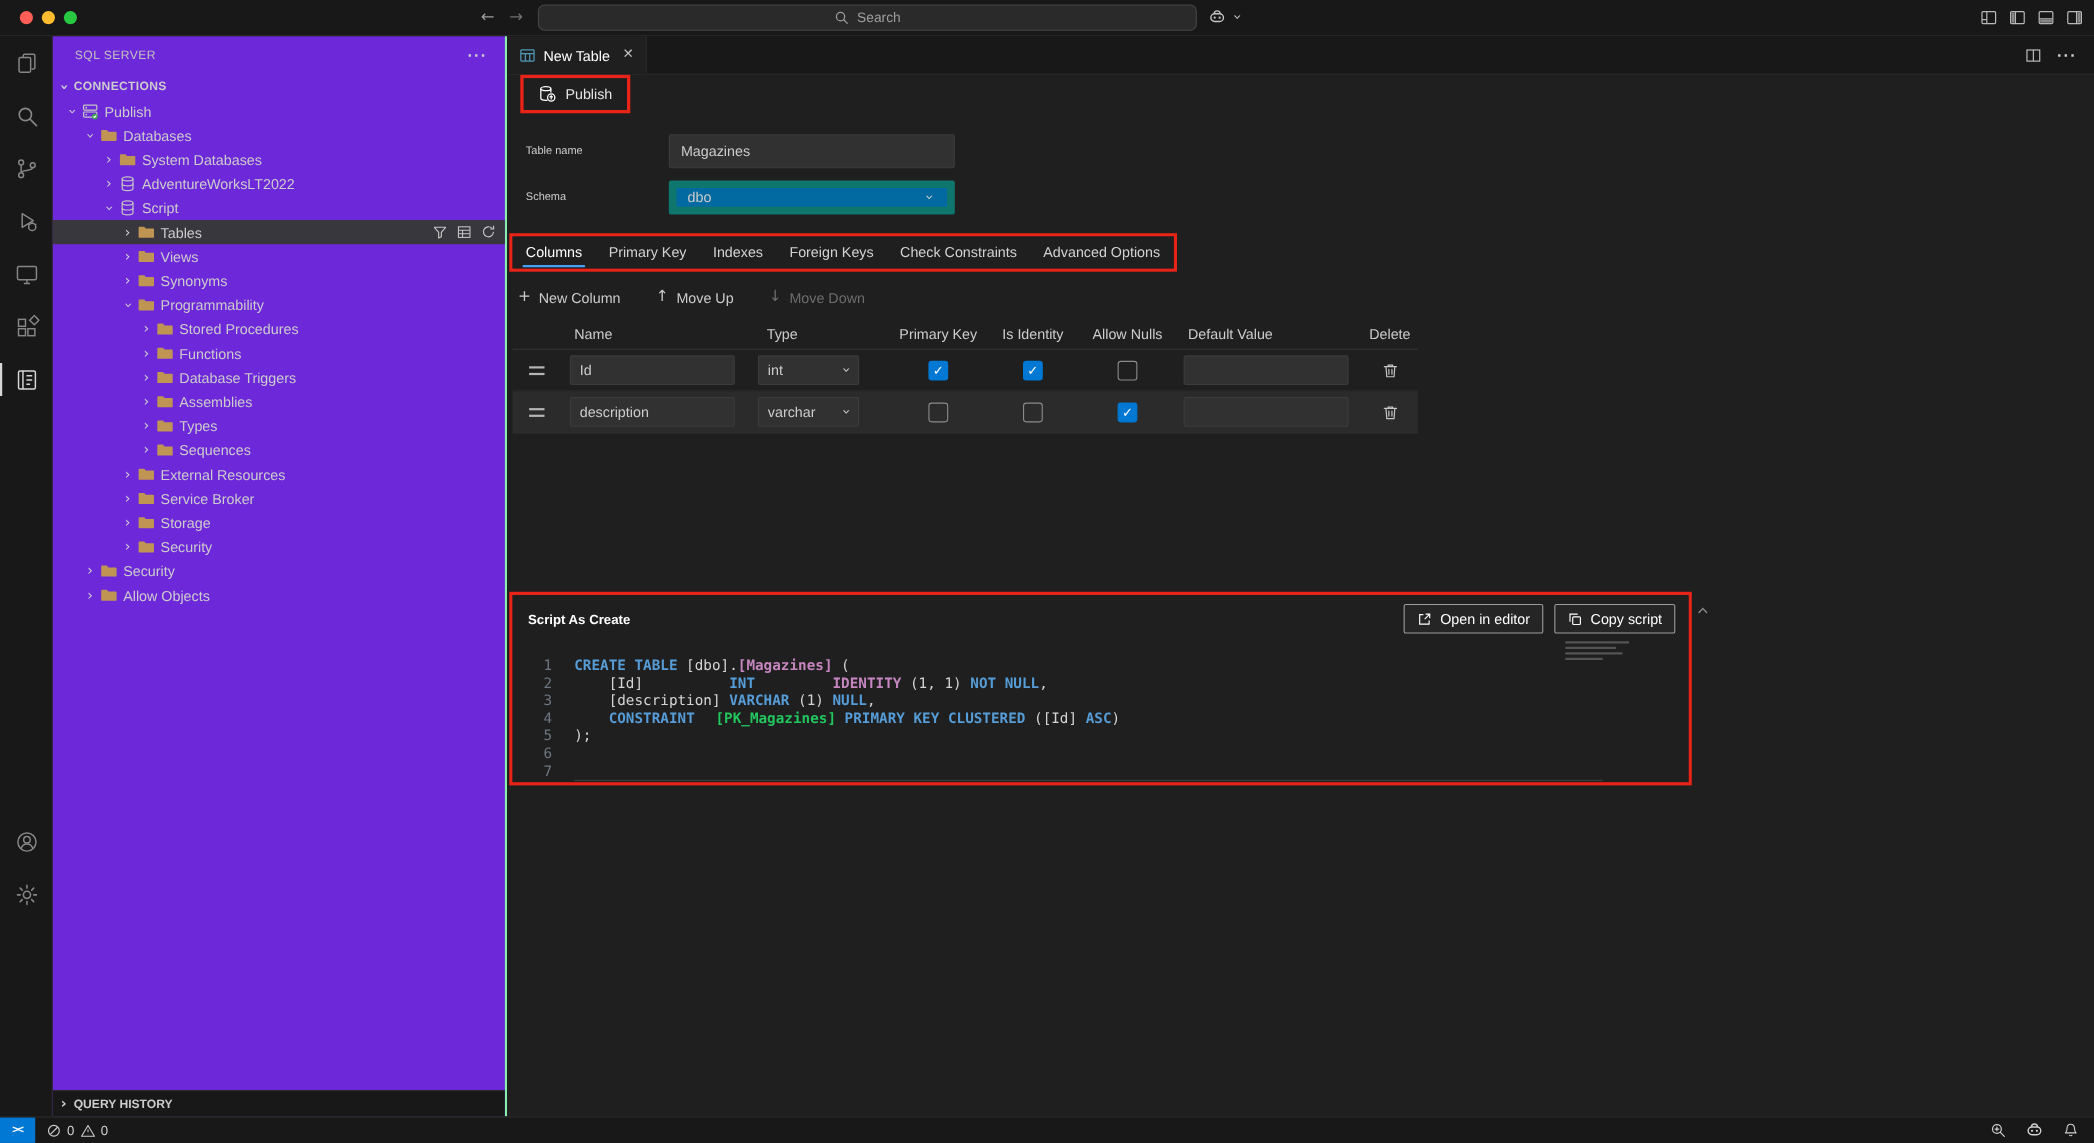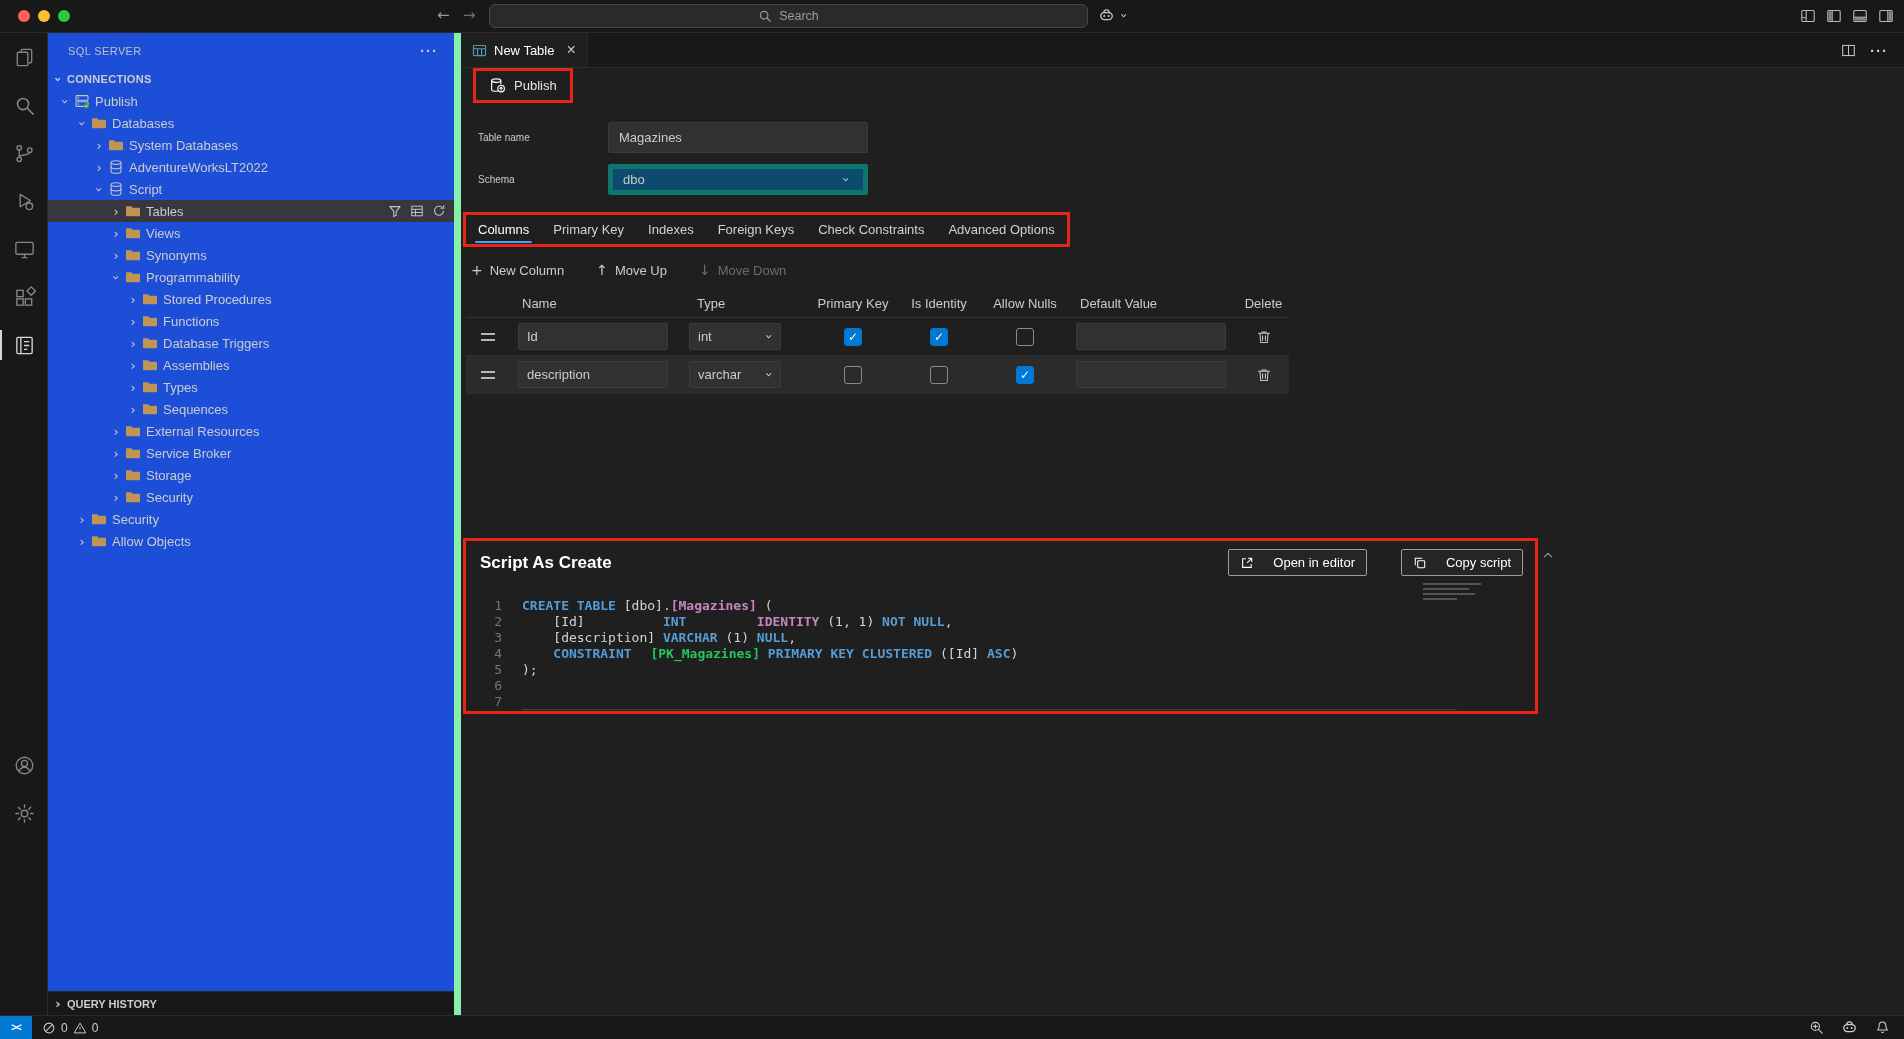--- a/index.html
+++ b/index.html
@@ -25,21 +25,21 @@
   .moredots{color:#cfcfcf;font-size:15px;font-weight:bold;letter-spacing:1px;}
 
   
   .activitybar{position:absolute;top:33px;left:0;width:48px;bottom:24px;background:#181818;border-right:1px solid #2b2b2b;}
   .ab-item{width:48px;height:48px;display:flex;align-items:center;justify-content:center;color:#868686;position:relative;cursor:pointer;}
   .ab-item.active{color:#d7d7d7;}
   .ab-item.active::before{content:"";position:absolute;left:0;top:9px;bottom:9px;width:2px;background:#d7d7d7;}
   .ab-bottom{position:absolute;left:0;top:708px;}
 
   
-  .sidebar{position:absolute;top:33px;left:48px;width:413px;bottom:24px;background:#1d4ed8;border-right:7px solid #86efac;overflow:hidden;}
+  .sidebar{position:absolute;top:33px;left:48px;width:413px;bottom:24px;background:#6d28d9;border-right:2px solid #86efac;overflow:hidden;}
   .sb-title-row{height:35px;display:flex;align-items:center;padding:0 16px 0 20px;}
   .sb-title{font-size:11px;color:#c0c0c0;letter-spacing:.4px;flex:1;}
   .section-header{height:22px;display:flex;align-items:center;font-weight:bold;font-size:11px;color:#cccccc;padding-left:3px;letter-spacing:.3px;gap:2px;}
   .tree-row{height:22px;display:flex;align-items:center;font-size:13px;color:#cccccc;position:relative;white-space:nowrap;cursor:pointer;}
   .tree-row.selected{background:#37373d;}
   .tree-icon{width:16px;height:16px;margin:0 5px 0 2px;display:flex;flex:none;}
   .tree-actions{position:absolute;right:8px;top:4px;display:flex;gap:8px;color:#c5c5c5;}
   .tree-actions span{display:flex;}
   .qh-header{position:absolute;bottom:0;left:0;right:0;height:24px;border-top:1px solid #2b2b2b;display:flex;align-items:center;font-weight:bold;font-size:11px;color:#cccccc;padding-left:3px;gap:2px;background:#181818;}
 
@@ -54,21 +54,21 @@
   .content{position:absolute;top:35px;left:0;right:0;bottom:0;}
 
   .redbox{border:3px solid var(--annotation-red,#e82317);}
   .publish-box{position:absolute;left:12px;top:0;display:inline-flex;}
   .publish-btn{background:none;border:none;color:#e5e5e5;font-size:13px;display:flex;align-items:center;gap:8px;padding:6px 13px;font-family:inherit;cursor:pointer;}
 
   .form-row{position:absolute;left:17px;display:flex;align-items:center;}
   .form-row label{width:130px;font-size:10px;color:#cccccc;}
   .form-row.r1{top:54px;}.form-row.r2{top:96px;}
   .txt-input{width:260px;height:31px;background:#313131;border:1px solid #3c3c3c;border-radius:2px;color:#cccccc;font-size:13px;padding:0 10px;font-family:inherit;}
-  .select{width:260px;height:31px;background:#0c4a6e;border:5px solid #0f766e;border-radius:2px;display:flex;align-items:center;justify-content:space-between;padding:0 10px;color:#cccccc;cursor:pointer;}
+  .select{width:260px;height:31px;background:#0369a1;border:7px solid #0f766e;border-radius:2px;display:flex;align-items:center;justify-content:space-between;padding:0 10px;color:#cccccc;cursor:pointer;}
 
   .tabs-box{position:absolute;left:2px;top:144px;display:inline-flex;}
   #designer-tabs{display:flex;background:#1f1f1f;}
   .dtab{padding:7px 12px;font-size:13px;color:#d2d2d2;position:relative;cursor:pointer;white-space:nowrap;}
   .dtab.active{color:#ffffff;}
   .dtab.active::after{content:"";position:absolute;left:9px;right:9px;bottom:1px;height:2px;border-radius:1px;background:var(--tab-underline-blue,#479ef5);}
 
   .dtoolbar{position:absolute;left:10px;top:194px;display:flex;gap:32px;color:#cccccc;font-size:13px;}
   .tbtn{display:flex;align-items:center;gap:7px;cursor:pointer;}
   .tbtn.disabled{color:#6d6d6d;}
@@ -92,23 +92,23 @@
   .drag{width:14px;height:8px;border-top:2px solid #b5b5b5;border-bottom:2px solid #b5b5b5;cursor:grab;}
   .cb{width:18px;height:18px;border:1px solid #8a8a8a;border-radius:3px;display:flex;align-items:center;justify-content:center;background:transparent;cursor:pointer;}
   .cb.checked{background:var(--accent-blue,#0078d4);border-color:var(--accent-blue,#0078d4);}
   .cb.checked::after{content:"✓";color:#fff;font-size:12px;font-weight:bold;font-family:"DejaVu Sans",sans-serif;}
   .trash{display:flex;cursor:pointer;}
 
   
   .script-box{position:absolute;left:2px;top:470px;width:1075px;height:176px;}
   .script-pane{position:relative;width:100%;height:100%;background:#1f1f1f;overflow:hidden;}
   .sp-header{display:flex;align-items:center;padding:8px 12px 0 14px;}
-  .sp-title{font-weight:bold;font-size:17px;color:#ffffff;}
+  .sp-title{font-weight:bold;font-size:12px;color:#ffffff;}
   .sp-actions{margin-left:auto;display:flex;gap:10px;}
-  .sp-btn{display:flex;align-items:center;gap:19px;height:27px;padding:0 11px;background:#252526;border:1px solid #9d9d9d;border-radius:2px;color:#ffffff;font-size:13px;font-family:inherit;cursor:pointer;margin-left:24px;}
+  .sp-btn{display:flex;align-items:center;gap:7px;height:27px;padding:0 11px;background:#252526;border:1px solid #9d9d9d;border-radius:2px;color:#ffffff;font-size:13px;font-family:inherit;cursor:pointer;}
   .minimap{position:absolute;right:50px;top:42px;width:62px;display:flex;flex-direction:column;gap:3px;}
   .minimap i{display:block;height:2px;background:#8a8a8a;opacity:.5;}
   .minimap i:nth-child(1){width:58px}.minimap i:nth-child(2){width:46px}
   .minimap i:nth-child(3){width:52px}.minimap i:nth-child(4){width:34px}
   .code{position:absolute;left:0;top:57px;font-family:"DejaVu Sans Mono",monospace;font-size:13px;line-height:16px;white-space:pre;}
   .code-line{display:flex;}
   .ln{width:36px;text-align:right;color:#6e7681;margin-right:20px;flex:none;}
   .lt{min-height:16px;}
   .code-line.last .lt{min-width:935px;border-bottom:1px solid #3f3f3f;}
   .tok-k{color:var(--keyword-blue,#569cd6);font-weight:bold;}

